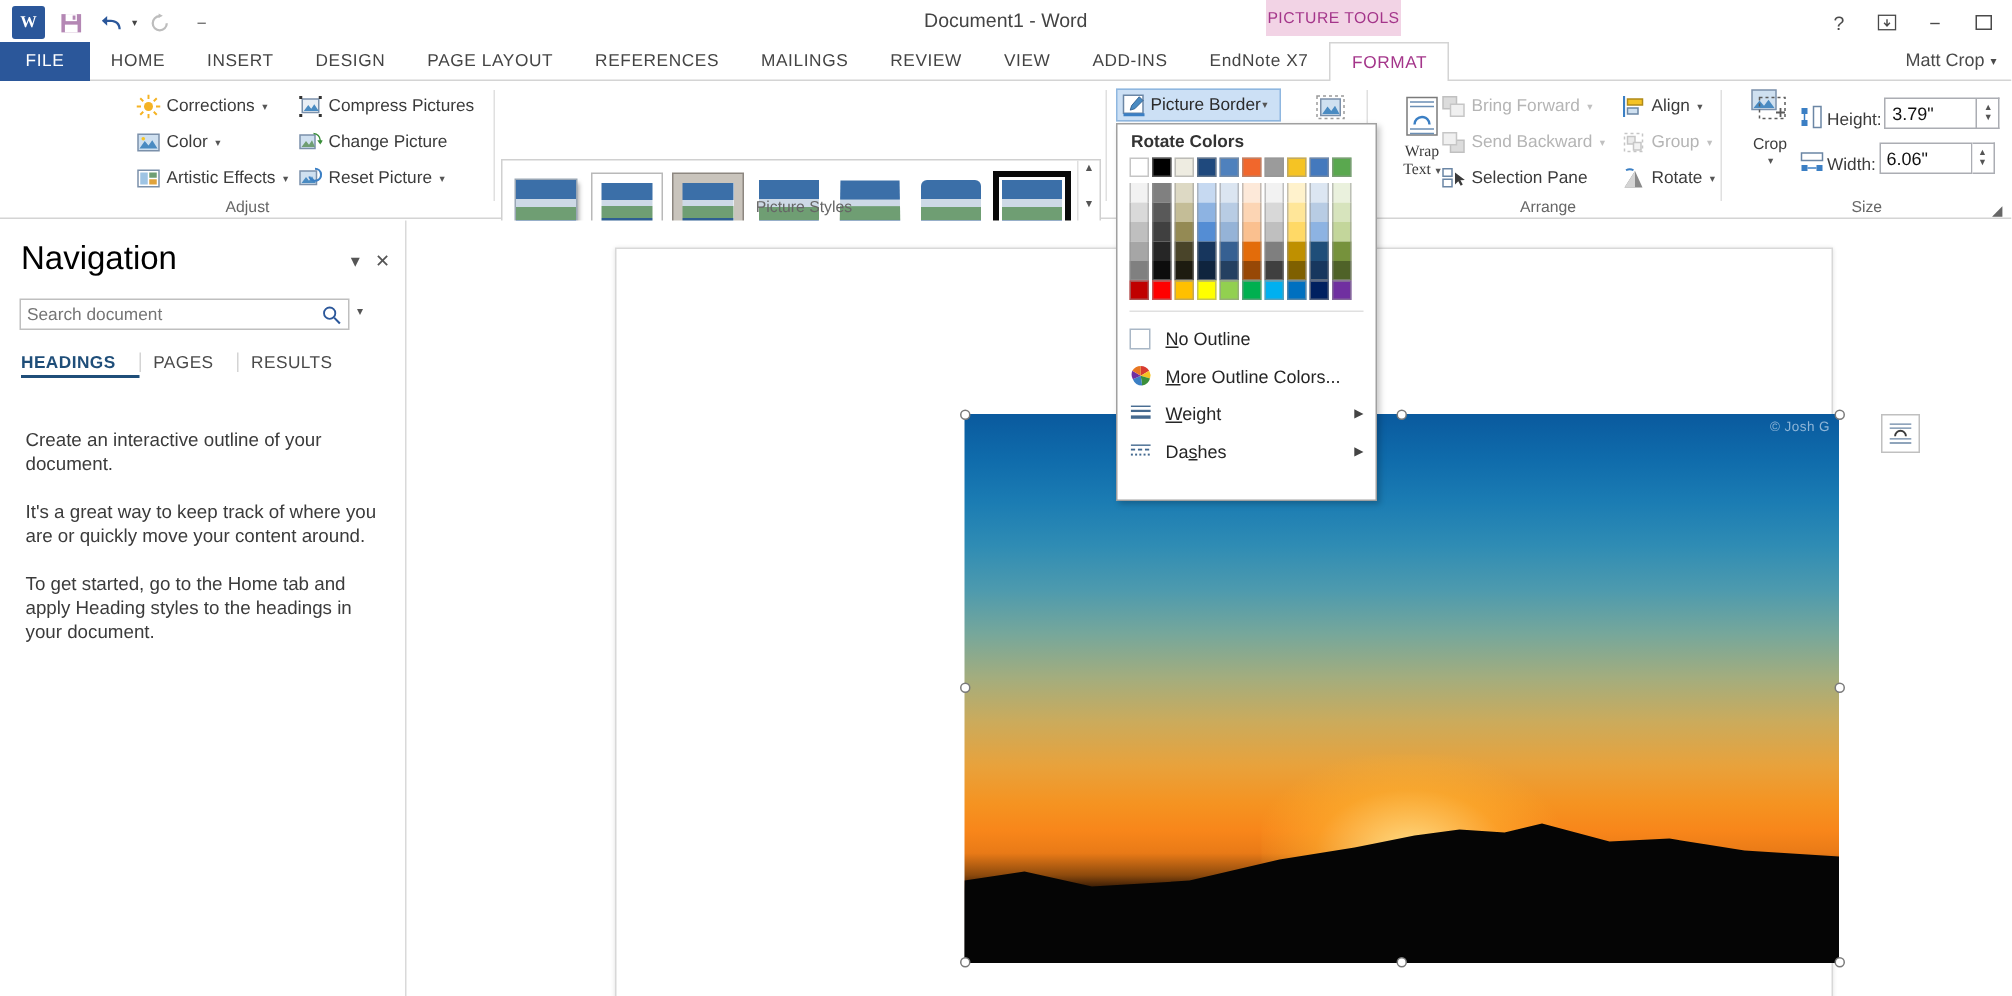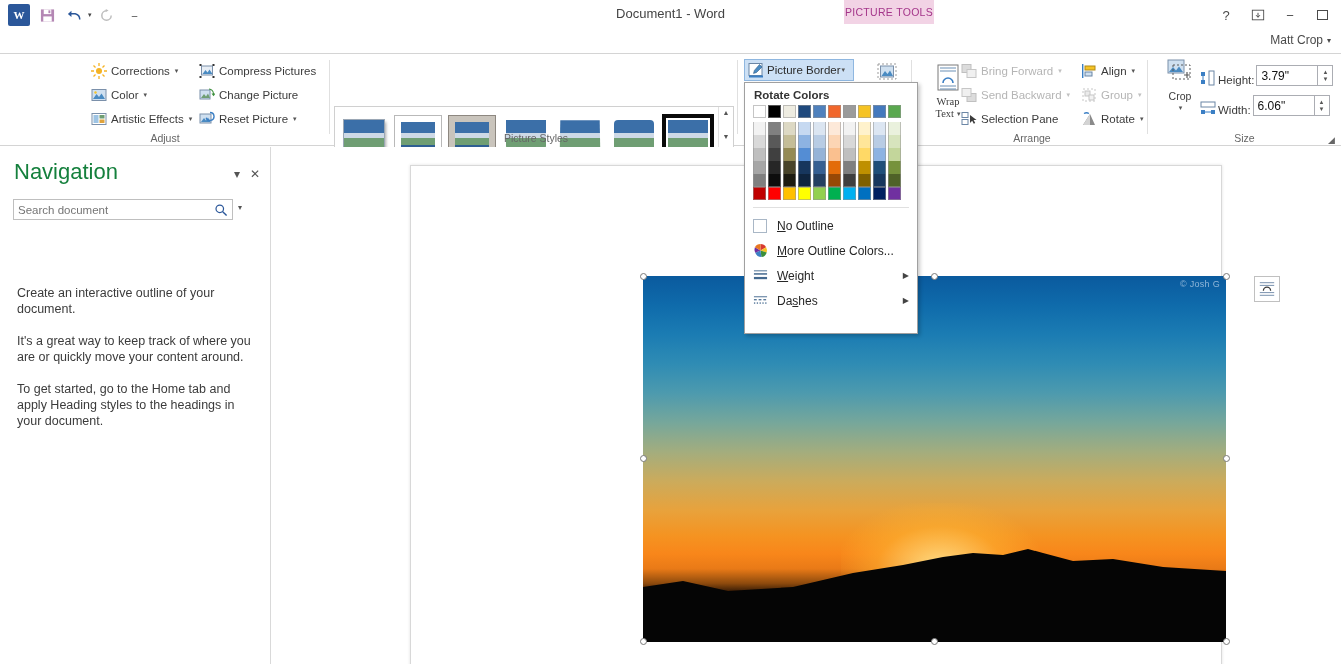--- a/index.html
+++ b/index.html
@@ -118,21 +118,21 @@
     display:flex; flex-direction:column; align-items:center; justify-content:center;
     font-size:6px; color:#555; line-height:7px;
   }
   .dialog-launcher { position:absolute; right:6px; bottom:1px; font-size:9px; color:#666; }
 
   
   .navpane {
     position:absolute; left:0; top:147px; width:271px; height:517px;
     background:#fff; border-right:1px solid #d9d9d9;
   }
-  .nav-title { position:absolute; left:14px; top:12px; font-size:22px; color:#15803d; font-weight:normal; }
+  .nav-title { position:absolute; left:14px; top:12px; font-size:22px; color:#000000; font-weight:normal; }
   .nav-tools { position:absolute; right:10px; top:20px; display:flex; gap:10px; align-items:center; }
   .nav-tool { font-size:12px; color:#555; }
   .nav-search {
     position:absolute; left:13px; top:52px; width:220px; height:21px;
     border:1px solid #bfbfbf; background:#fff; display:flex; align-items:center; padding:0 4px;
   }
   .nav-search input {
     border:none; outline:none; flex:1; font-size:11.5px; color:#767676;
     font-family:"Liberation Sans", sans-serif; background:transparent;
   }
@@ -252,20 +252,34 @@
         </svg>
       </div>
       <div class="win-ctrl">−</div>
       <div class="win-ctrl">
         <span style="font-size:11px;border:1.2px solid #4a4a4a;width:11px;height:10px;display:inline-block;"></span>
       </div>
     </div>
   </div>
 
   <div class="tabstrip">
+    <div class="tabs">
+      <div class="tab file">FILE</div>
+      <div class="tab">HOME</div>
+      <div class="tab">INSERT</div>
+      <div class="tab">DESIGN</div>
+      <div class="tab">PAGE LAYOUT</div>
+      <div class="tab">REFERENCES</div>
+      <div class="tab">MAILINGS</div>
+      <div class="tab">REVIEW</div>
+      <div class="tab">VIEW</div>
+      <div class="tab">ADD-INS</div>
+      <div class="tab">EndNote X7</div>
+      <div class="tab active-ctx">FORMAT</div>
+    </div>
     <div class="user-name">
       <span>Matt Crop</span>
       <span style="font-size:8px;">▾</span>
     </div>
   </div>
 
   <div class="ribbon">
 
     <div class="grp" style="left:0; width:330px;">
 
@@ -534,20 +548,27 @@
 
     <div class="nav-search">
       <input type="text" placeholder="Search document" style="">
       <svg width="14" height="14" viewBox="0 0 16 16">
         <circle cx="6.6" cy="6.6" r="4.3" fill="none" stroke="#2b579a" stroke-width="1.4"></circle>
         <path d="M10 10l4.4 4.4" stroke="#2b579a" stroke-width="1.6"></path>
       </svg>
     </div>
     <span class="nav-search-caret">▾</span>
 
+    <div class="nav-tabs">
+      <div class="nav-tab active">HEADINGS</div>
+      <div class="nav-tab-sep"></div>
+      <div class="nav-tab">PAGES</div>
+      <div class="nav-tab-sep"></div>
+      <div class="nav-tab">RESULTS</div>
+    </div>
 
     <div class="nav-body">
       <p class="nav-p">Create an interactive outline of your document.</p>
       <p class="nav-p">It's a great way to keep track of where you are or quickly move your content around.</p>
       <p class="nav-p">To get started, go to the Home tab and apply Heading styles to the headings in your document.</p>
     </div>
   </div>
 
   <div class="canvas">
     <div class="page">

